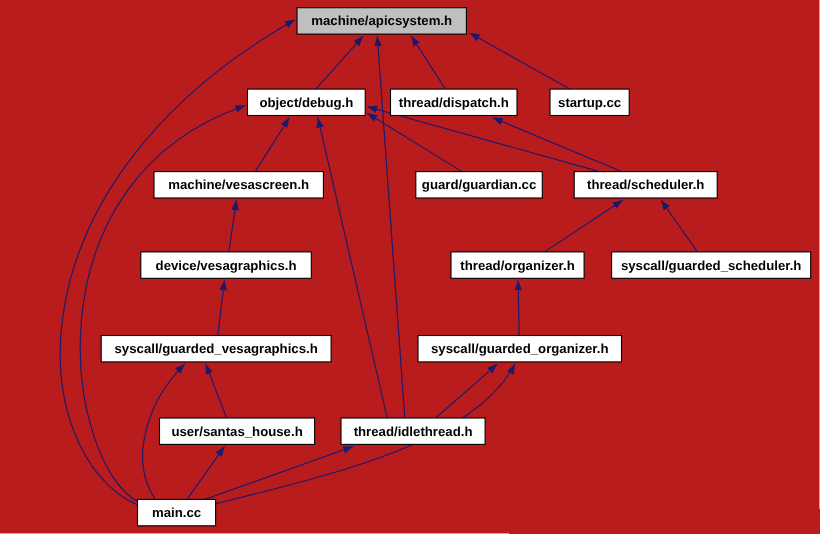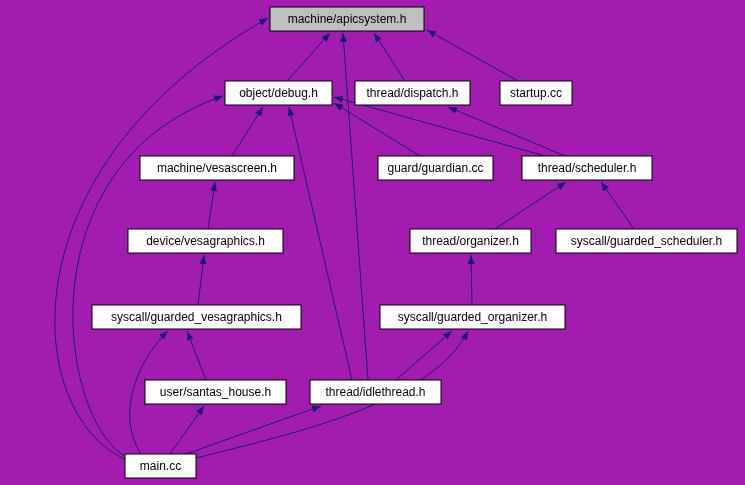--- a/index.html
+++ b/index.html
@@ -4,22 +4,23 @@
 <style>
   html, body {
     margin: 0;
     padding: 0;
     background: #ffffff;
   }
   #canvas {
     position: relative;
     width: 745px;
     height: 485px;
-    background: #a21caf;
+    background: #b91c1c;
     font-family: "Liberation Sans", "DejaVu Sans", sans-serif;
+    font-weight: bold;
   }
   #graph-svg {
     display: block;
   }
   .node-label {
     font-family: "Liberation Sans", "DejaVu Sans", sans-serif;
     font-size: 12px;
     fill: #000000;
   }
   .node-rect {

